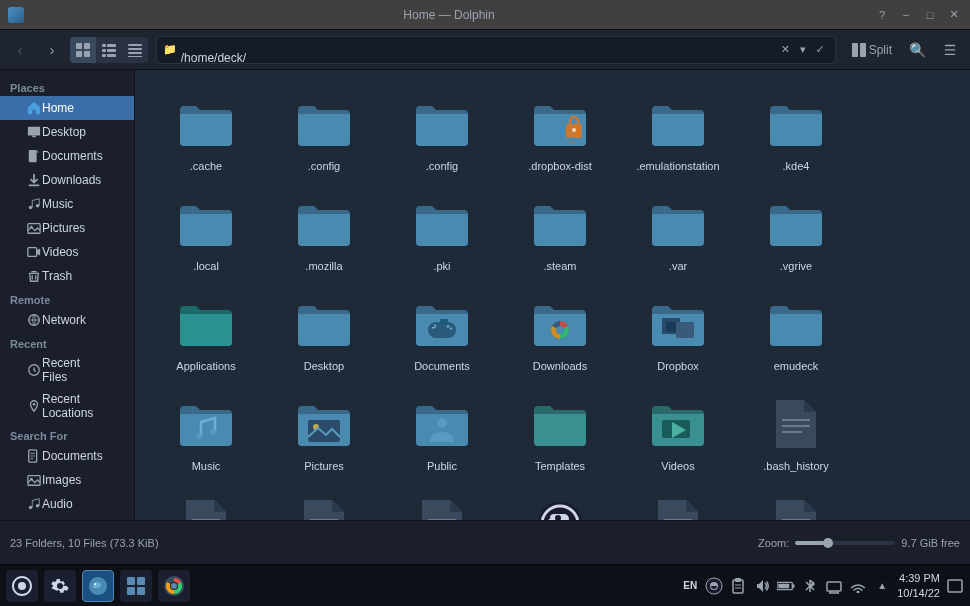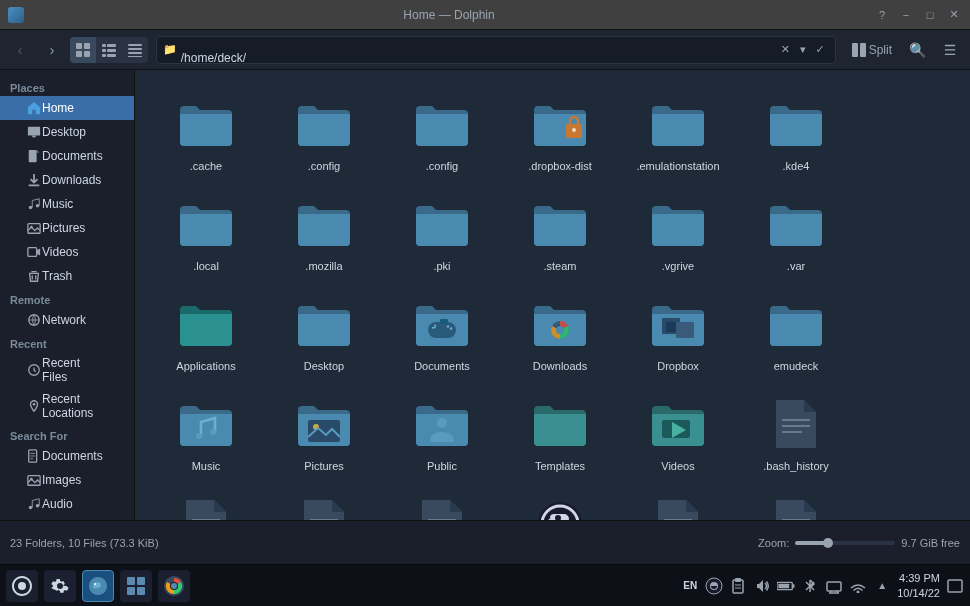--- a/index.html
+++ b/index.html
@@ -619,30 +619,30 @@
         </div>
         <span class="file-name">.steam</span>
       </div>
       <div class="file-item">
         <div class="file-icon">
           <svg width="56" height="48" viewBox="0 0 56 48">
               <path d="M2 10 Q2 6 6 6 L18 6 L22 10 L50 10 Q54 10 54 14 L54 42 Q54 46 50 46 L6 46 Q2 46 2 42 Z" fill="#3a6a8a"></path>
               <path d="M2 14 L54 14 L54 42 Q54 46 50 46 L6 46 Q2 46 2 42 Z" fill="#4a8ab0"></path>
             </svg>
         </div>
+        <span class="file-name">.var</span>
+      </div>
+      <div class="file-item">
+        <div class="file-icon">
+          <svg width="56" height="48" viewBox="0 0 56 48">
+              <path d="M2 10 Q2 6 6 6 L18 6 L22 10 L50 10 Q54 10 54 14 L54 42 Q54 46 50 46 L6 46 Q2 46 2 42 Z" fill="#3a6a8a"></path>
+              <path d="M2 14 L54 14 L54 42 Q54 46 50 46 L6 46 Q2 46 2 42 Z" fill="#4a8ab0"></path>
+            </svg>
+        </div>
         <span class="file-name">.vgrive</span>
-      </div>
-      <div class="file-item">
-        <div class="file-icon">
-          <svg width="56" height="48" viewBox="0 0 56 48">
-              <path d="M2 10 Q2 6 6 6 L18 6 L22 10 L50 10 Q54 10 54 14 L54 42 Q54 46 50 46 L6 46 Q2 46 2 42 Z" fill="#3a6a8a"></path>
-              <path d="M2 14 L54 14 L54 42 Q54 46 50 46 L6 46 Q2 46 2 42 Z" fill="#4a8ab0"></path>
-            </svg>
-        </div>
-        <span class="file-name">.var</span>
       </div>
       <div class="file-item">
         <div class="file-icon">
 
           <svg width="56" height="48" viewBox="0 0 56 48">
               <path d="M2 10 Q2 6 6 6 L18 6 L22 10 L50 10 Q54 10 54 14 L54 42 Q54 46 50 46 L6 46 Q2 46 2 42 Z" fill="#1a6a6a"></path>
               <path d="M2 14 L54 14 L54 42 Q54 46 50 46 L6 46 Q2 46 2 42 Z" fill="#2a9090"></path>
             </svg>
         </div>
         <span class="file-name">Applications</span>

